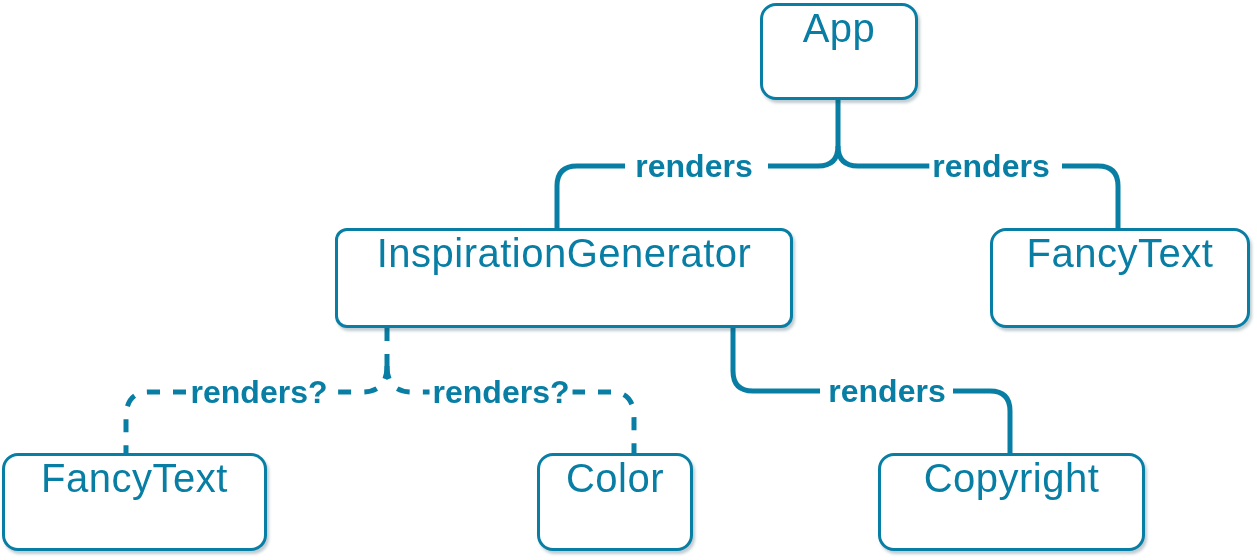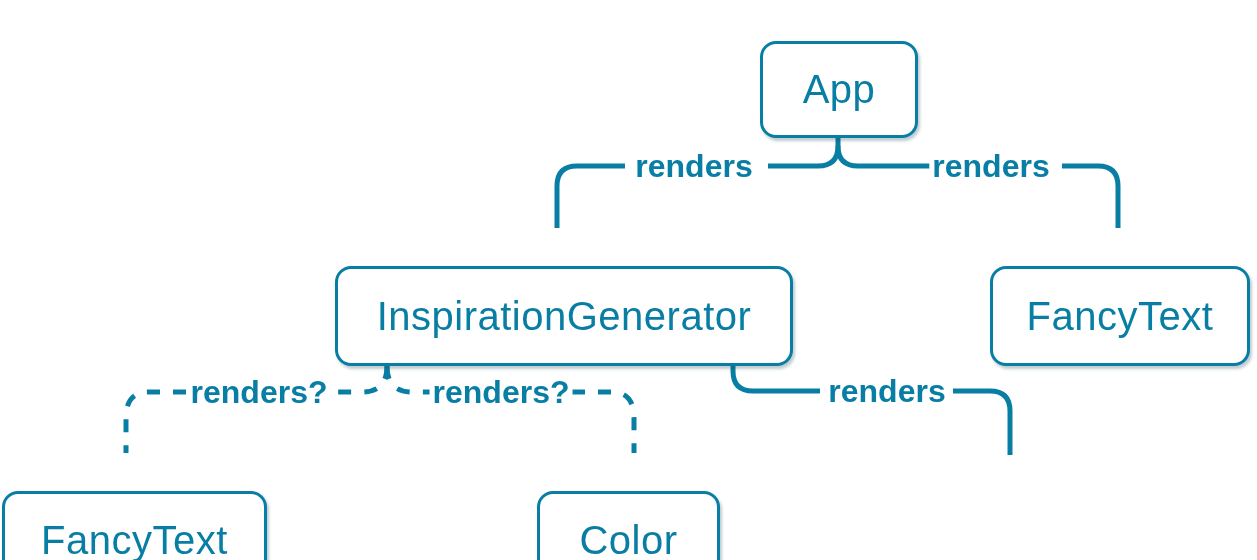--- a/index.html
+++ b/index.html
@@ -31,38 +31,36 @@
     fill: none;
     stroke: var(--accent);
     stroke-width: 5;
   }
   .edges-svg path.dashed {
     stroke-dasharray: 13 13;
   }
   .node {
     position: absolute;
     display: flex;
-    align-items: center;
     justify-content: center;
     background: var(--node-fill);
     border: 3px solid var(--accent);
     border-radius: 16px;
     box-shadow: 2px 3px 3px rgba(29, 72, 91, 0.28);
     color: var(--accent);
     font-size: 40px;
     font-weight: 500;
     letter-spacing: 0.5px;
     white-space: nowrap;
-    margin-top: 38px;
   }
   .node-app            { left: 760px; top: 3px;   width: 158px; height: 97px; }
-  .node-inspiration    { left: 335px; top: 228px; width: 458px; height: 100px; }
+  .node-inspiration    { left: 335px; top: 228px; width: 458px; height: 100px; border-radius: 12px; }
   .node-fancy-top      { left: 990px; top: 228px; width: 260px; height: 100px; }
   .node-fancy-bottom   { left: 2px;   top: 453px; width: 265px; height: 98px; }
-  .node-color          { left: 537px; top: 453px; width: 183px; height: 98px; }
+  .node-color          { left: 537px; top: 453px; width: 156px; height: 98px; }
   .node-copyright      { left: 878px; top: 453px; width: 267px; height: 98px; }
   .edge-label {
     position: absolute;
     transform: translate(-50%, -50%);
     color: var(--accent);
     background: var(--background);
     font-size: 32px;
     font-weight: 700;
     line-height: 1;
     padding: 1px 3px;
@@ -110,20 +108,23 @@
   </div>
 
   <div class="node node-fancy-bottom">
     <span>FancyText</span>
   </div>
 
   <div class="node node-color">
     <span>Color</span>
   </div>
 
+  <div class="node node-copyright">
+    <span>Copyright</span>
+  </div>
 
   <span class="edge-label edge-label-1">renders</span>
   <span class="edge-label edge-label-2">renders</span>
   <span class="edge-label edge-label-3">renders?</span>
   <span class="edge-label edge-label-4">renders?</span>
   <span class="edge-label edge-label-5">renders</span>
 
 </div>
 
 </body></html>

